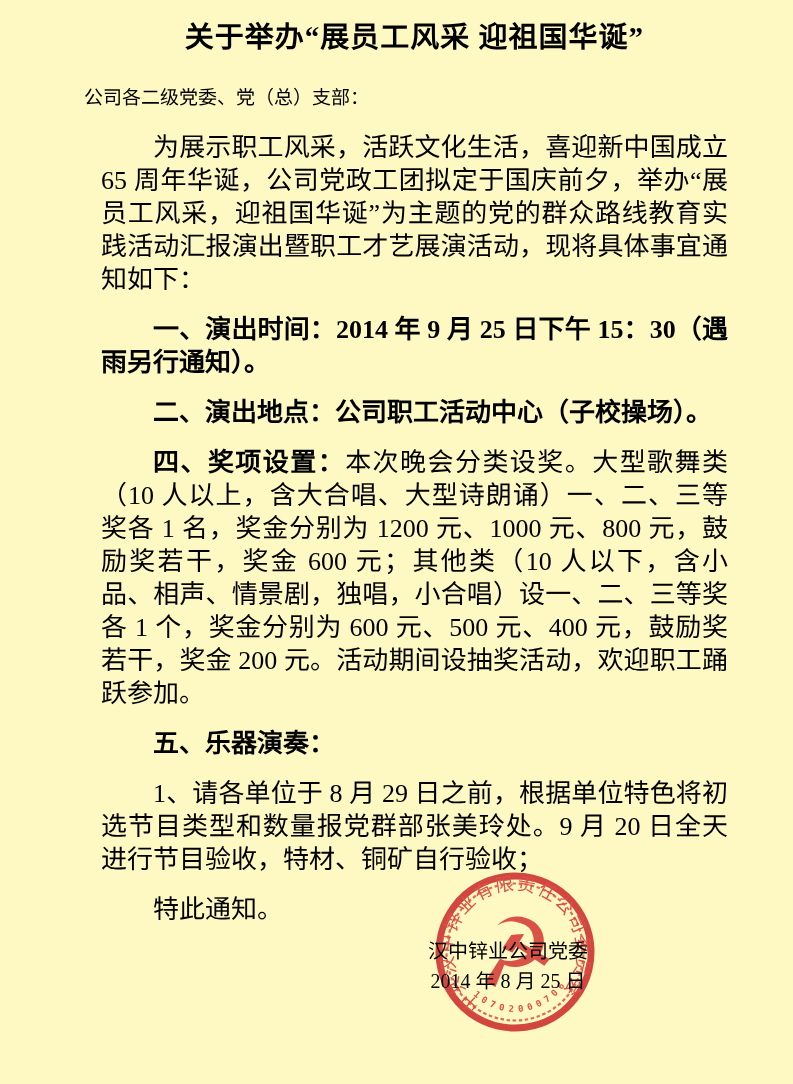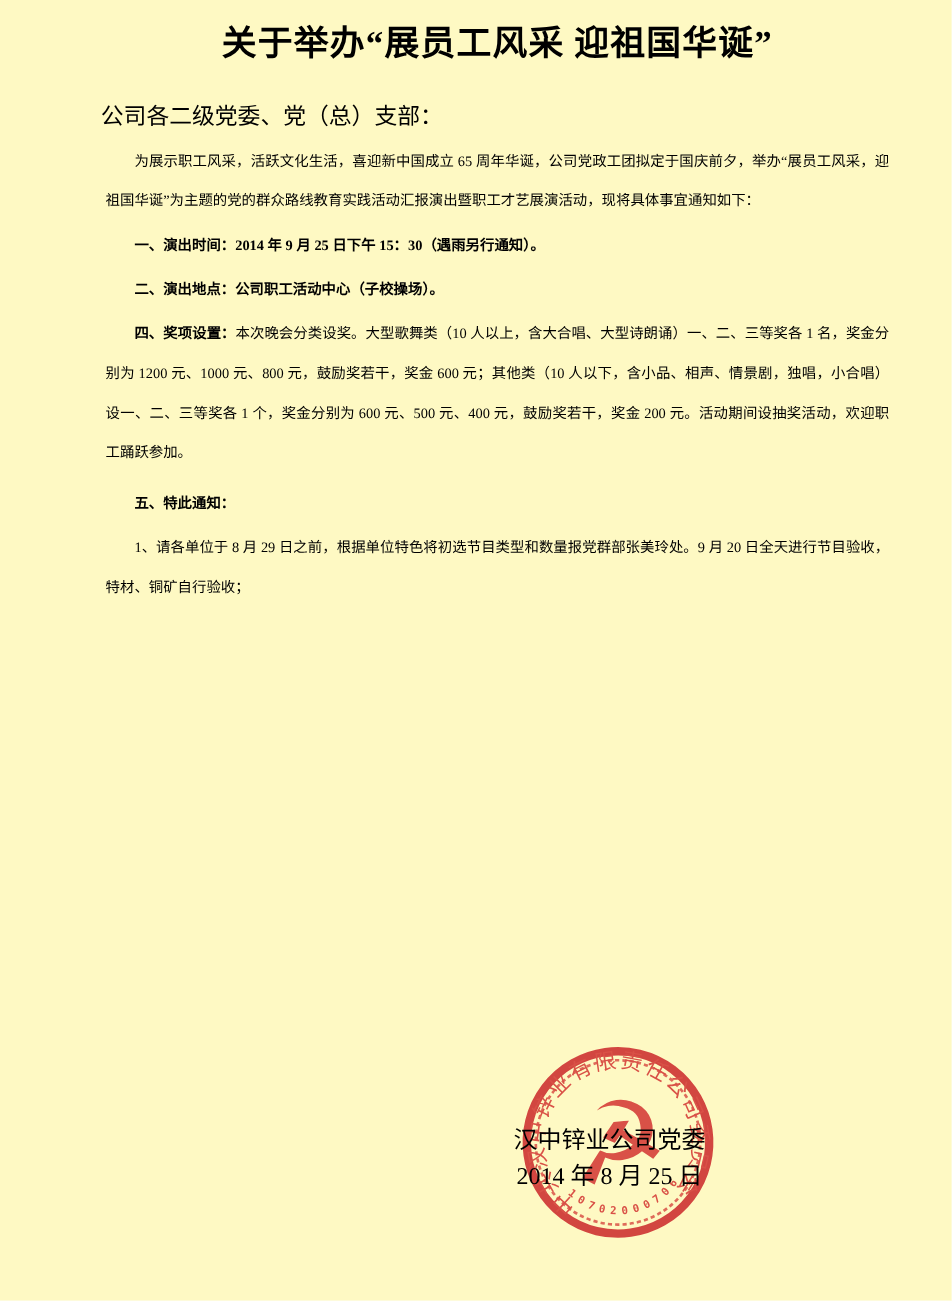--- a/index.html
+++ b/index.html
@@ -22,22 +22,22 @@
     font-size:29px;
     line-height:38px;
     letter-spacing:1px;
   }
   .salutation {
     margin-top:25px;
     font-size:19px;
     line-height:33px;
   }
   p.para {
-    margin:4px;
-    font-size:12px;
+    margin:17px;
+    font-size:26px;
     line-height:33px;
     text-align:justify;
     text-indent:2em;
   }
   p.para.gap-before { margin-top:9px; }
   .bold-all, .sec-label { font-weight:bold; }
   .signature-block {
     position:absolute;
     left:408px; top:936px;
     width:200px;
@@ -73,25 +73,26 @@
 
     <p class="para">为展示职工风采，活跃文化生活，喜迎新中国成立 65 周年华诞，公司党政工团拟定于国庆前夕，举办“展员工风采，迎祖国华诞”为主题的党的群众路线教育实践活动汇报演出暨职工才艺展演活动，现将具体事宜通知如下：</p>
 
     <p class="para bold-all"><span class="sec-label">一、演出时间：</span><span>2014 年 9 月 25 日下午 15：30（遇雨另行通知）。</span></p>
 
     <p class="para bold-all"><span class="sec-label">二、演出地点：</span><span>公司职工活动中心（子校操场）。</span></p>
 
 
     <p class="para"><span class="sec-label">四、奖项设置：</span><span>本次晚会分类设奖。大型歌舞类（10 人以上，含大合唱、大型诗朗诵）一、二、三等奖各 1 名，奖金分别为 1200 元、1000 元、800 元，鼓励奖若干，奖金 600 元；其他类（10 人以下，含小品、相声、情景剧，独唱，小合唱）设一、二、三等奖各 1 个，奖金分别为 600 元、500 元、400 元，鼓励奖若干，奖金 200 元。活动期间设抽奖活动，欢迎职工踊跃参加。</span></p>
 
-    <p class="para gap-before"><span class="sec-label">五、特此通知：</span></p>
+    <p class="para gap-before"><span class="sec-label">五、乐器演奏：</span></p>
 
     <p class="para">1、请各单位于 8 月 29 日之前，根据单位特色将初选节目类型和数量报党群部张美玲处。9 月 20 日全天进行节目验收，特材、铜矿自行验收；</p>
 
 
+    <p class="para">特此通知。</p>
 
   </div>
 
   <div class="signature-block">
     <div>汉中锌业公司党委</div>
     <div>2014 年 8 月 25 日</div>
   </div>
 
   <svg class="stamp" viewBox="0 0 184 184" xmlns="http://www.w3.org/2000/svg">
     <g transform="rotate(-8 92 92)">

